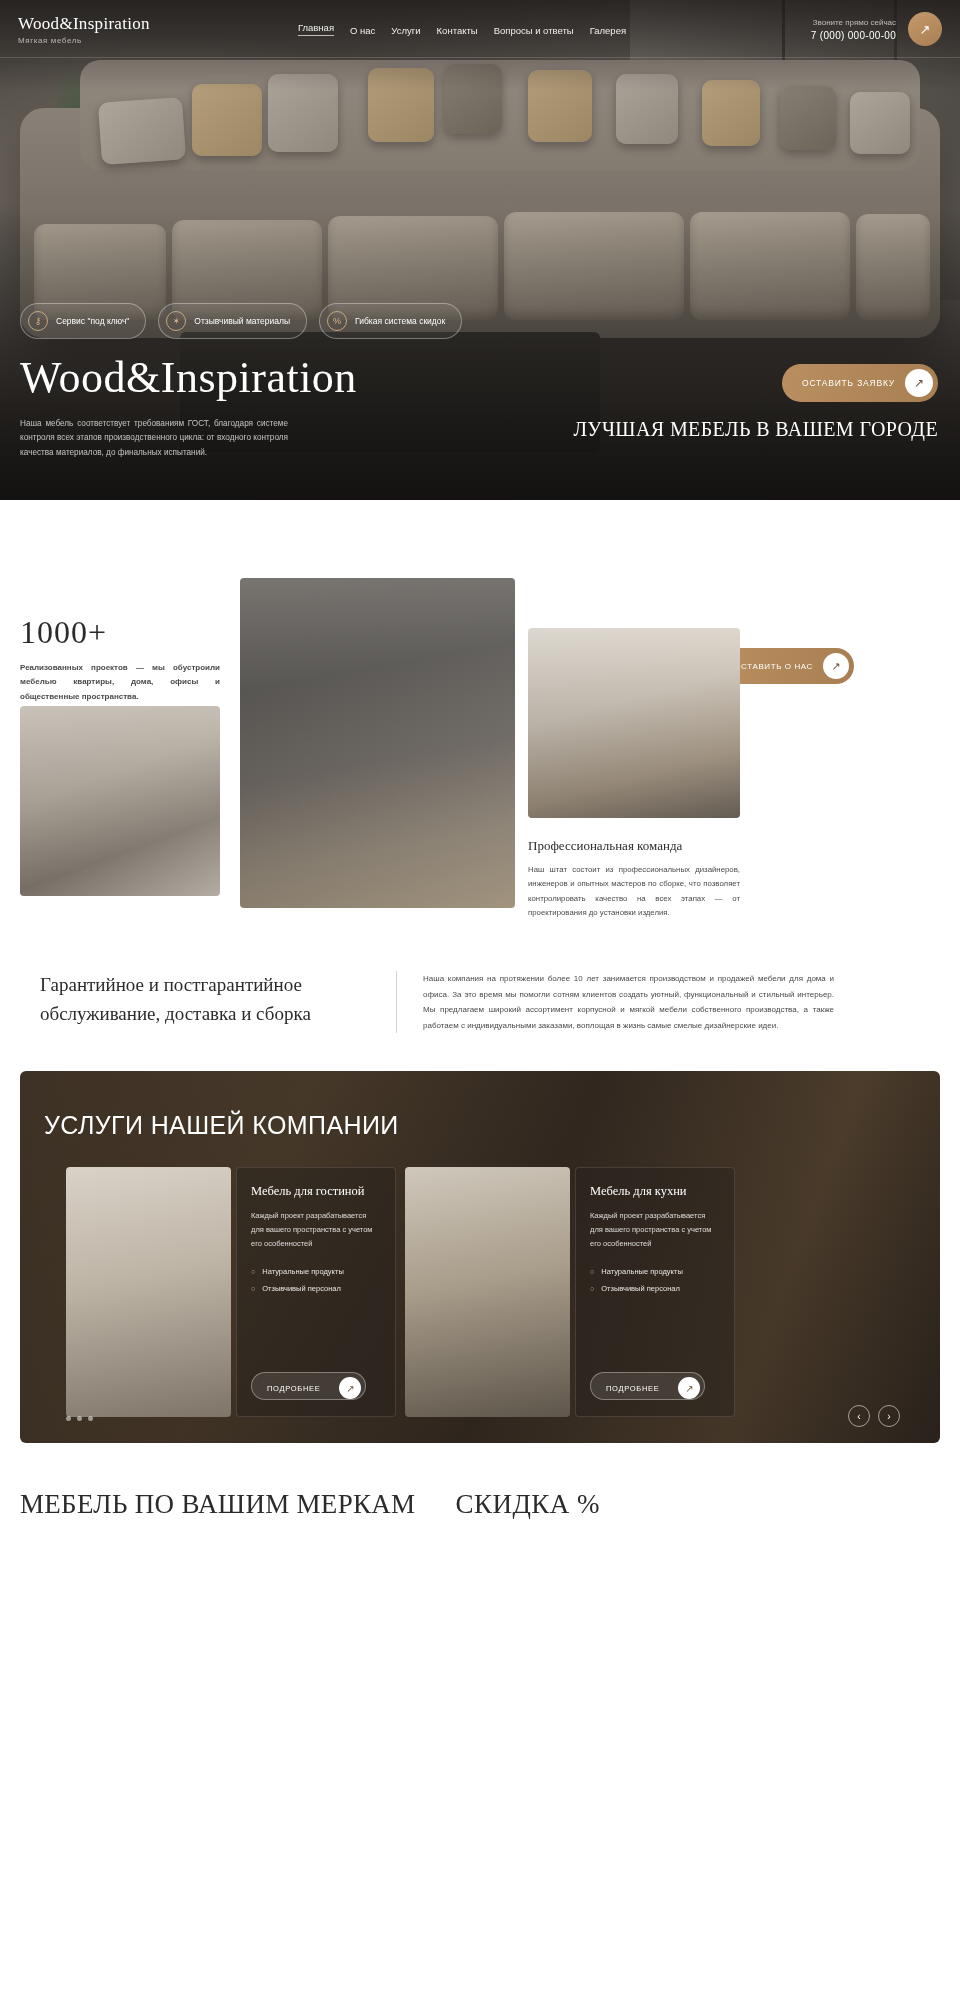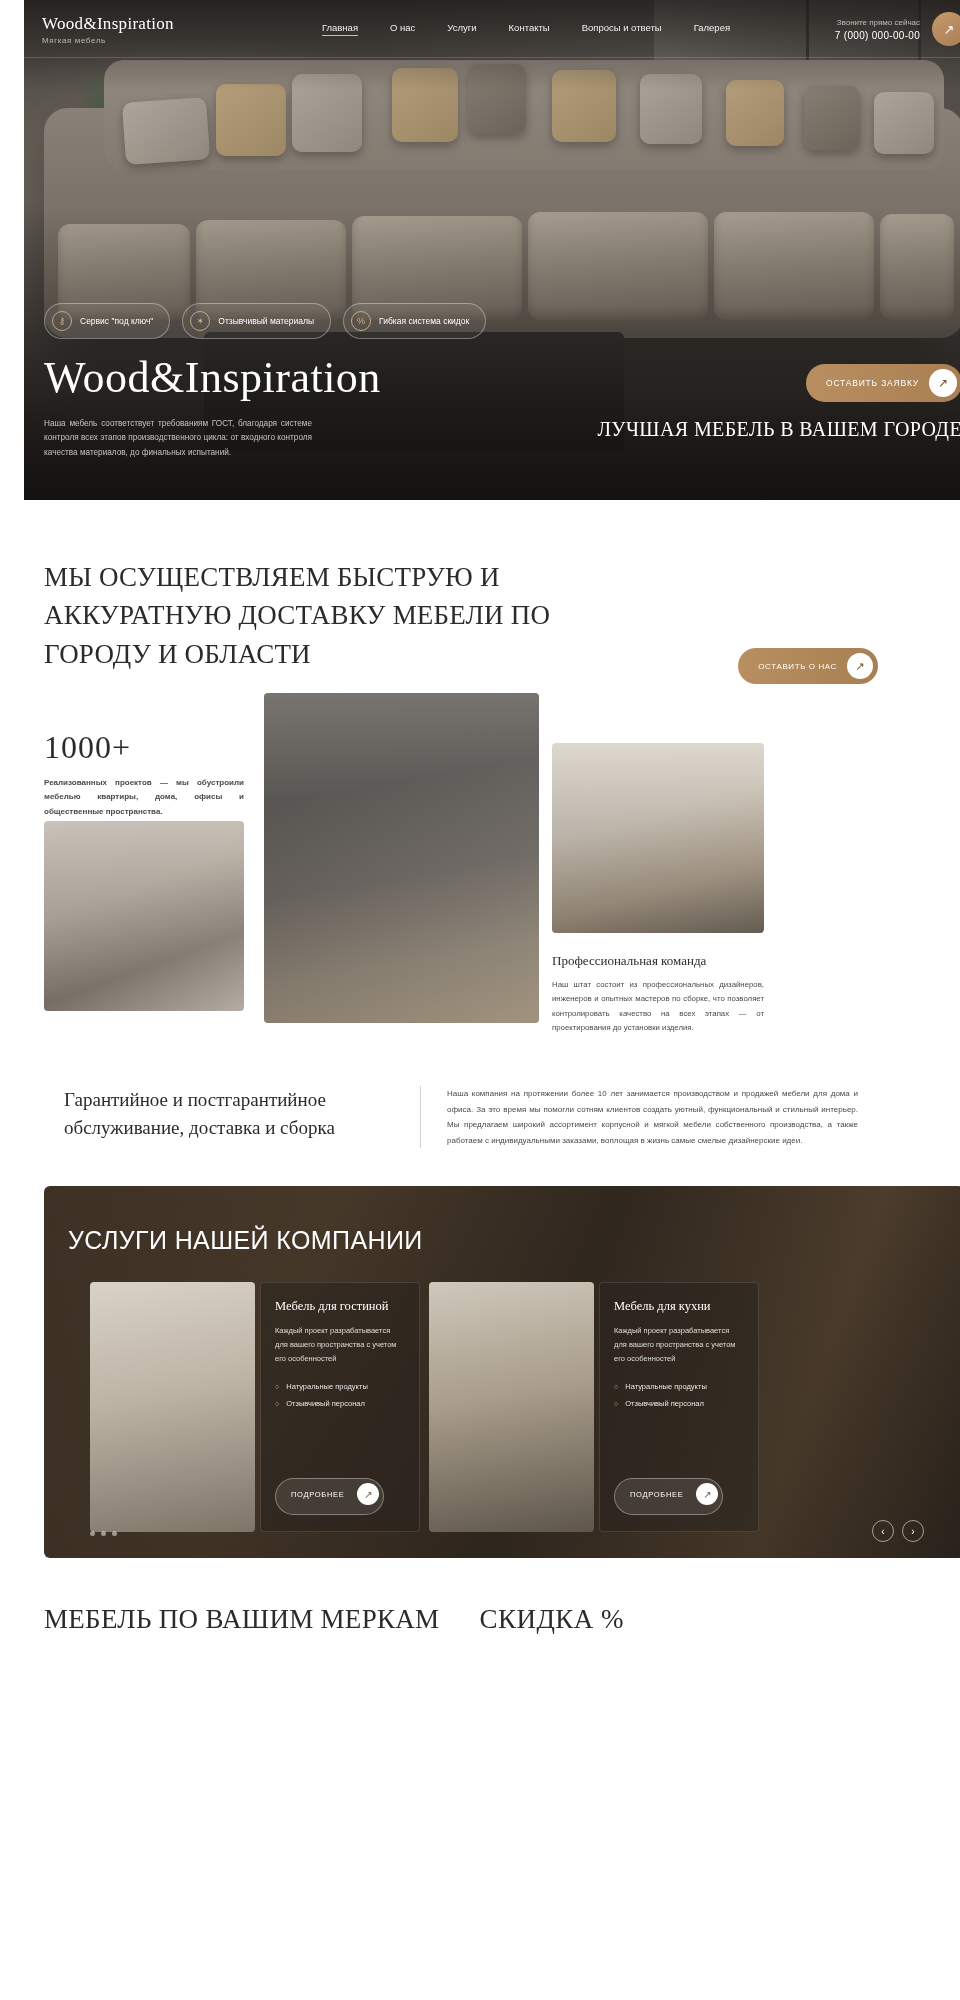--- a/index.html
+++ b/index.html
@@ -4,21 +4,21 @@
 <style>
   * { box-sizing: border-box; margin: 0; padding: 0; }
   html, body { width: 960px; }
   body {
     font-family: "Liberation Sans", sans-serif;
     background: #ffffff;
     color: #2b2b2b;
     width: 960px;
     overflow-x: hidden;
   }
-  .page { width: 874px; position: relative; margin-left: 24px; }
+  .page { width: 874px; position: relative; }
 
   
   .hero {
     position: relative;
     width: 960px;
     height: 500px;
     overflow: hidden;
     background: #2e2a27;
   }
   .hero-bg {
@@ -85,21 +85,21 @@
     display: flex; align-items: center; padding: 0 18px;
     z-index: 6;
   }
   .header:after{
     content:""; position:absolute; left:0; right:0; bottom:0; height:1px;
     background: rgba(255,255,255,0.16);
   }
   .brand { color:#fff; }
   .brand-title { font-family:"Liberation Serif", serif; font-size: 17px; letter-spacing: .3px; }
   .brand-sub { font-size: 8px; color: rgba(255,255,255,0.62); letter-spacing: .6px; margin-top: 2px; }
-  .nav { display:flex; gap: 32px; margin-left: 148px; }
+  .nav { display:flex; gap: 16px; margin-left: 148px; align-items: flex-end; }
   .nav a { color:#fff; font-size: 9.5px; text-decoration: none; opacity: .92; white-space: nowrap; }
   .nav a.active { border-bottom: 1px solid rgba(255,255,255,0.75); padding-bottom: 2px; }
   .head-contact { margin-left: auto; text-align: right; color:#fff; padding-right: 12px; }
   .head-contact .lbl { font-size: 8px; color: rgba(255,255,255,0.66); }
   .head-contact .phone { font-size: 10px; margin-top: 3px; letter-spacing: .3px; }
   .head-cta {
     width: 34px; height: 34px; border-radius: 50%;
     background: linear-gradient(150deg,#c49a6c,#a97e53);
     display:flex; align-items:center; justify-content:center; color:#fff; font-size: 13px;
   }
@@ -220,24 +220,24 @@
   }
   .svc-panel.one { left: 216px; }
   .svc-panel.two { left: 555px; }
   .svc-panel h4 { font-family:"Liberation Serif", serif; font-weight:400; font-size: 12.5px; }
   .svc-panel p { margin-top: 10px; font-size: 7.5px; line-height: 1.85; color: rgba(255,255,255,0.82); }
   .svc-list { margin-top: 16px; }
   .svc-list div { font-size: 7.5px; color: rgba(255,255,255,0.88); margin-bottom: 8px; display:flex; gap:7px; align-items:center; }
   .svc-list div:before { content:"○"; font-size: 7px; color:#d6b488; }
   .svc-btn {
     position:absolute; left: 14px; bottom: 16px;
-    display:flex; align-items:center; gap: 13px;
+    display:flex; align-items:center; gap: 19px;
     background: rgba(255,255,255,0.10);
     border: 1px solid rgba(255,255,255,0.35);
-    border-radius: 20px; padding: 4px 4px 9px 15px; color:#fff;
+    border-radius: 20px; padding: 4px 4px 0 15px; color:#fff;
   }
   .svc-btn .t { font-size: 7.5px; letter-spacing: .7px; }
   .svc-btn .circ { width: 22px; height: 22px; border-radius:50%; background:#fff; color:#6b5436;
     display:flex; align-items:center; justify-content:center; font-size: 10px; }
   .dots { position:absolute; left: 46px; bottom: 22px; display:flex; gap: 6px; }
   .dots i { width: 5px; height:5px; border-radius:50%; background: rgba(255,255,255,0.5); display:block; }
   .arrows { position:absolute; right: 40px; bottom: 16px; display:flex; gap: 8px; }
   .arrows b {
     width: 22px; height: 22px; border-radius:50%; border:1px solid rgba(255,255,255,0.55);
     display:flex; align-items:center; justify-content:center; color:#fff; font-size: 10px; font-weight: 400;
@@ -331,21 +331,20 @@
 
     <div class="hero-sub">ЛУЧШАЯ МЕБЕЛЬ В ВАШЕМ ГОРОДЕ</div>
 
     <div class="hero-btn">
       <span class="t">ОСТАВИТЬ ЗАЯВКУ</span>
       <span class="circ">↗</span>
     </div>
   </section>
 
   <section class="sec2">
-    <h2>МЫ ОСУЩЕСТВЛЯЕМ БЫСТРУЮ И АККУРАТНУЮ ДОСТАВКУ МЕБЕЛИ ПО ГОРОДУ И ОБЛАСТИ</h2>
 
     <div class="btn-outline">
       <span class="t">ОСТАВИТЬ О НАС</span>
       <span class="circ">↗</span>
     </div>
 
     <div class="grid2">
       <div class="stat">
         <div class="num">1000+</div>
         <div class="txt">Реализованных проектов — мы обустроили мебелью квартиры, дома, офисы и общественные пространства.</div>

